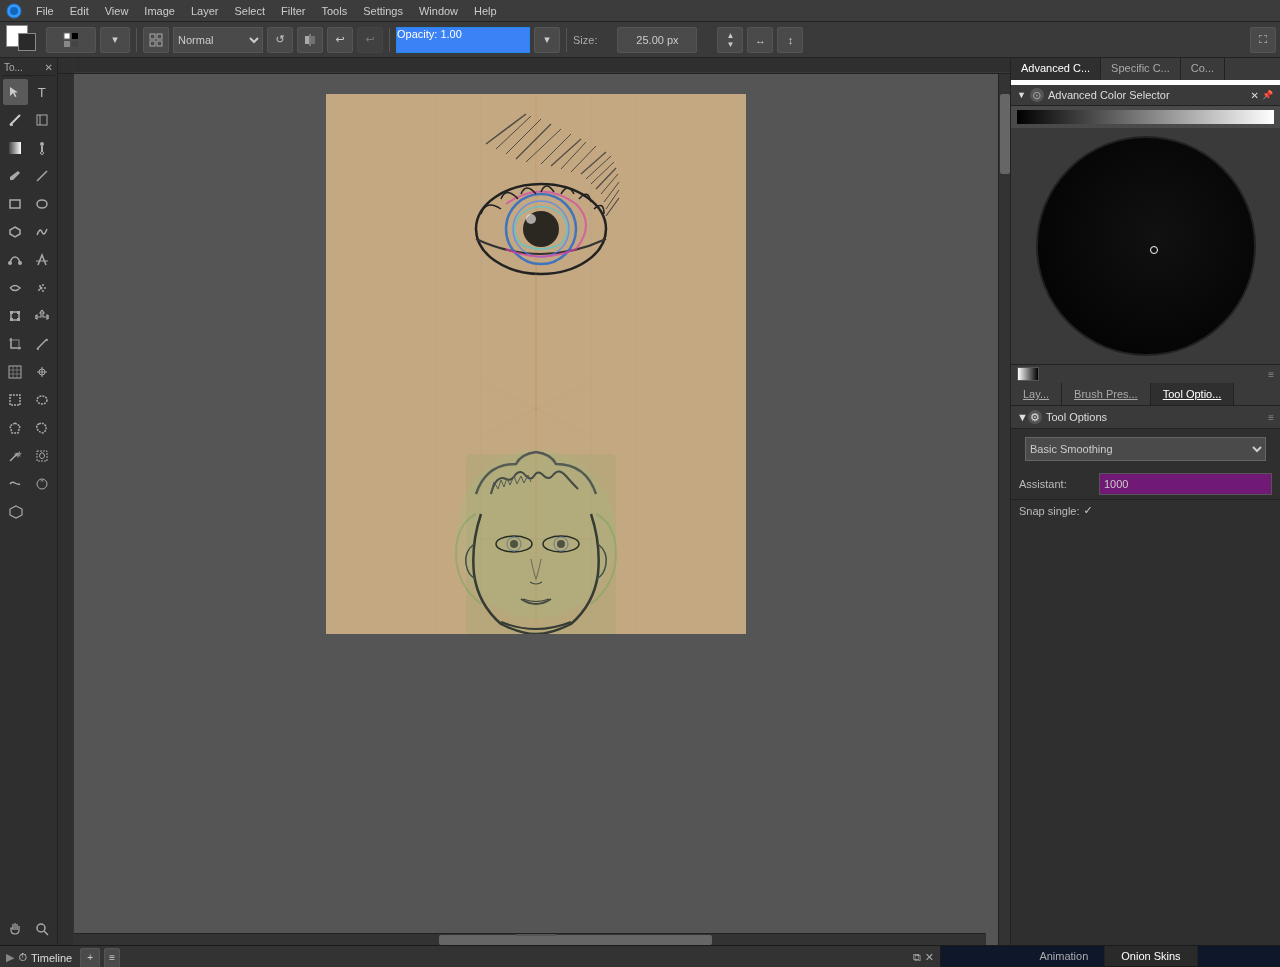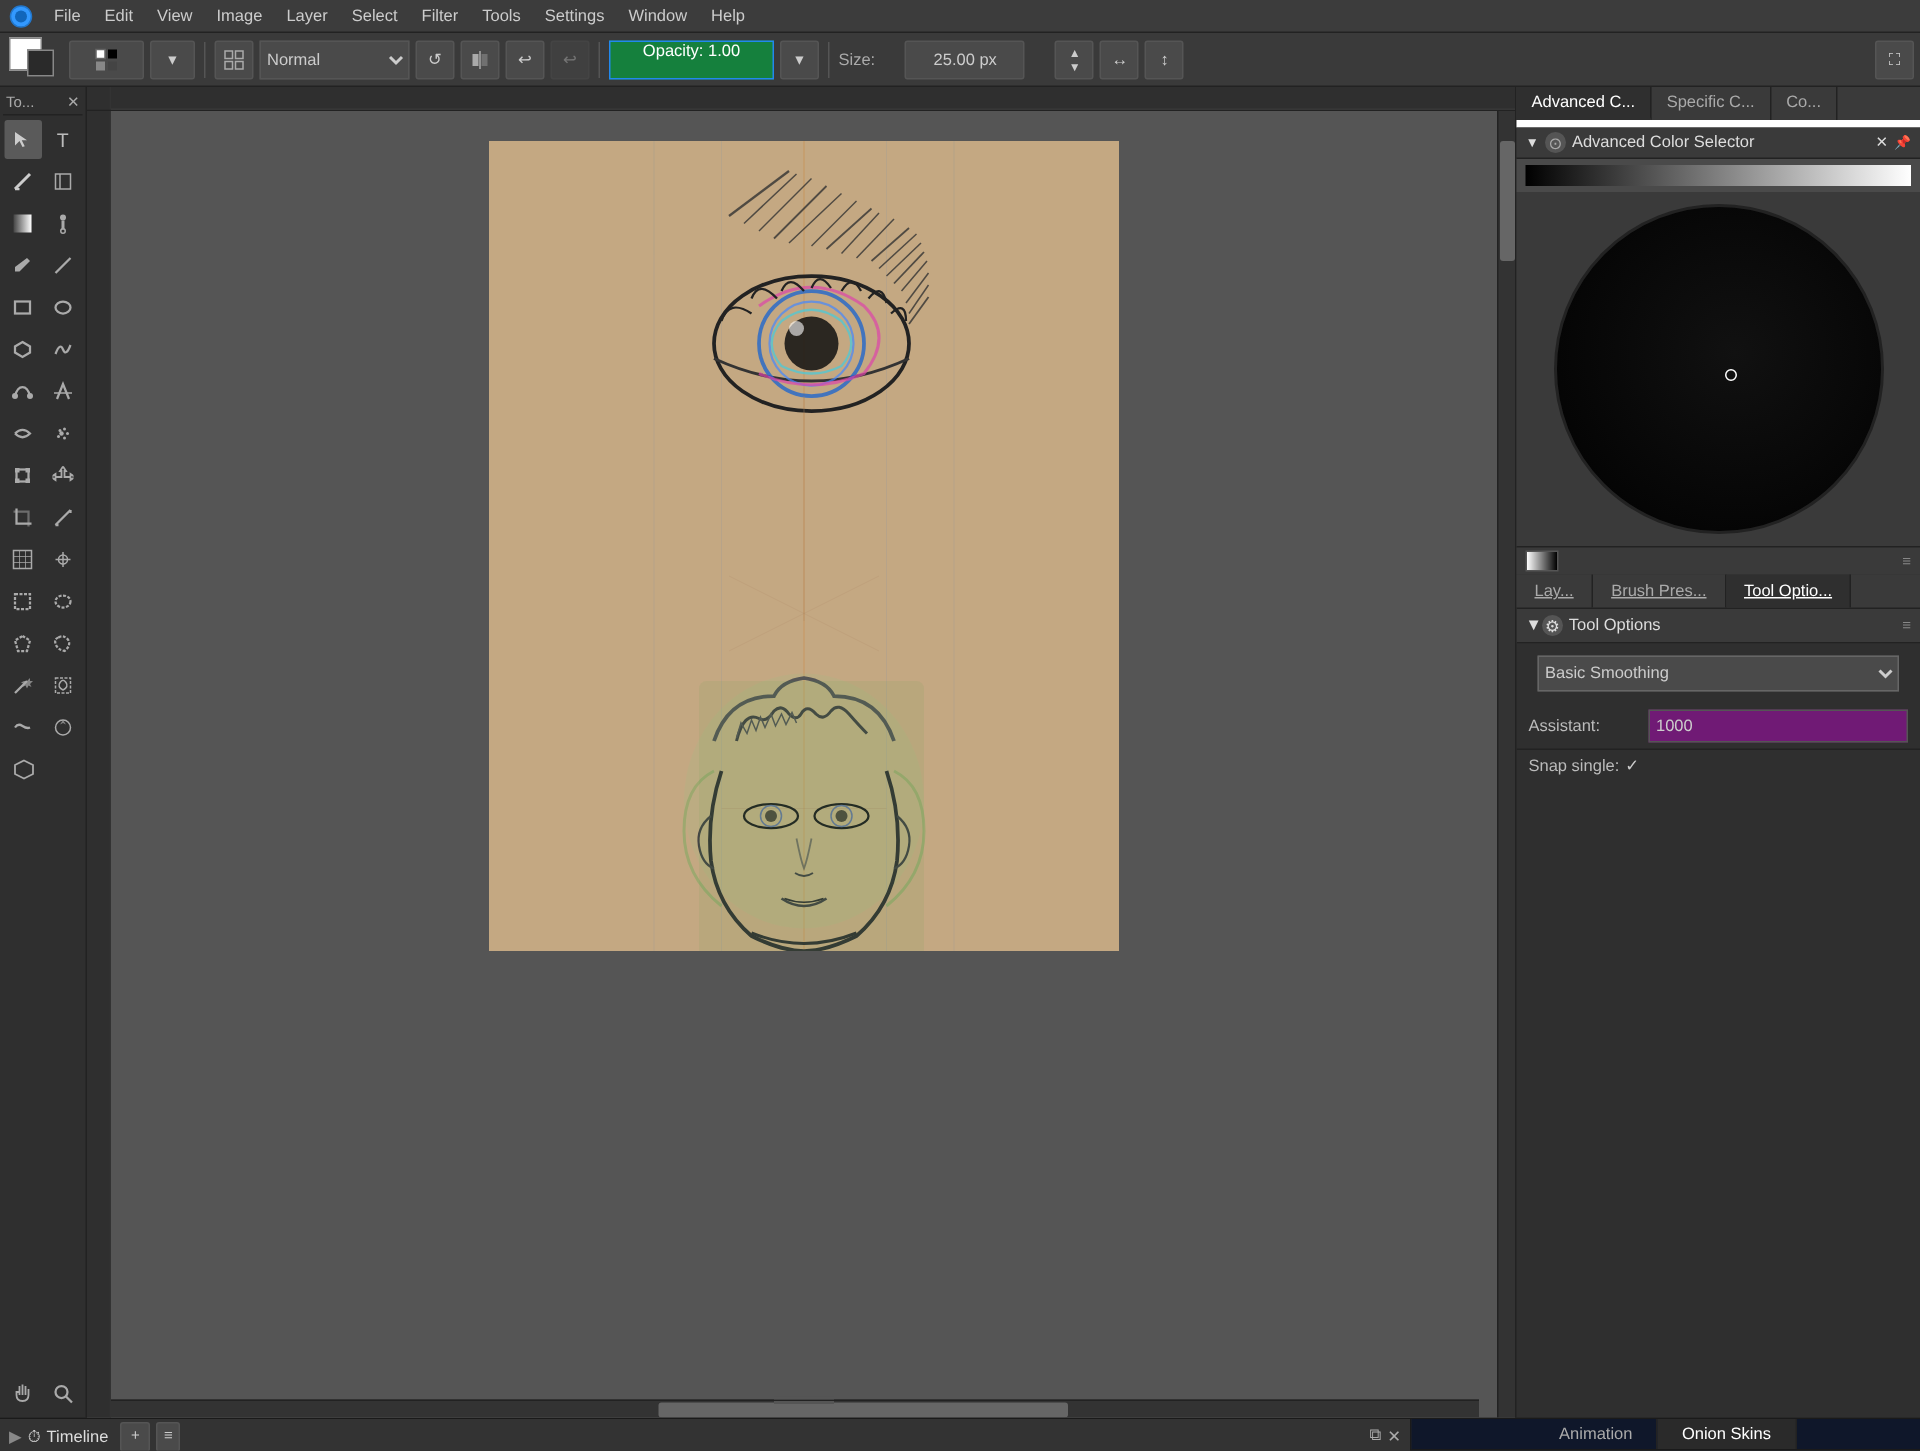--- a/index.html
+++ b/index.html
@@ -10,22 +10,22 @@
     #menubar .menu-item { padding: 2px 8px; cursor: pointer; color: #ccc; font-size: 11px; }
     #menubar .app-icon { width: 20px; height: 20px; margin: 0 4px; display: flex; align-items: center; justify-content: center; }
 
     
     #toolbar { height: 36px; background: #3a3a3a; display: flex; align-items: center; padding: 0 4px; gap: 4px; border-bottom: 1px solid #222; }
     .tb-btn { height: 26px; min-width: 26px; background: #4a4a4a; border: 1px solid #555; color: #ccc; cursor: pointer; display: flex; align-items: center; justify-content: center; font-size: 11px; padding: 0 4px; border-radius: 2px; }
     .tb-separator { width: 1px; height: 24px; background: #555; margin: 0 2px; }
     .color-pair { position: relative; width: 38px; height: 34px; }
     .color-fg { width: 22px; height: 22px; background: #fff; border: 1px solid #888; position: absolute; top: 2px; left: 2px; cursor: pointer; }
     .color-bg { width: 18px; height: 18px; background: #2a2a2a; border: 1px solid #888; position: absolute; top: 10px; left: 14px; cursor: pointer; }
-    .blend-select { height: 26px; width: 100px; background: #4a4a4a; border: 1px solid #555; color: #ccc; font-size: 11px; }
-    .opacity-field { height: 26px; width: 110px; background: #15803d; border: 1px solid #2288ee; color: #fff; font-size: 11px; text-align: center; cursor: pointer; }
+    .blend-select { height: 26px; width: 90px; background: #4a4a4a; border: 1px solid #555; color: #ccc; font-size: 11px; }
+    .opacity-field { height: 26px; width: 134px; background: #3b82f6; border: 1px solid #2288ee; color: #fff; font-size: 11px; text-align: left; cursor: pointer; }
     .size-field { height: 26px; width: 100px; background: #4a4a4a; border: 1px solid #555; color: #ccc; font-size: 11px; text-align: center; }
 
     
     #main { display: flex; height: calc(967px - 22px - 36px - 22px); }
 
     
     #left-tools { width: 58px; background: #2f2f2f; border-right: 1px solid #222; display: flex; flex-direction: column; padding: 2px; overflow: hidden; }
     .tool-row { display: flex; }
     .tool-btn { width: 26px; height: 26px; display: flex; align-items: center; justify-content: center; cursor: pointer; border-radius: 2px; font-size: 13px; color: #bbb; margin: 1px; }
     .tool-btn:hover, .tool-btn.active { background: #5a5a5a; }

